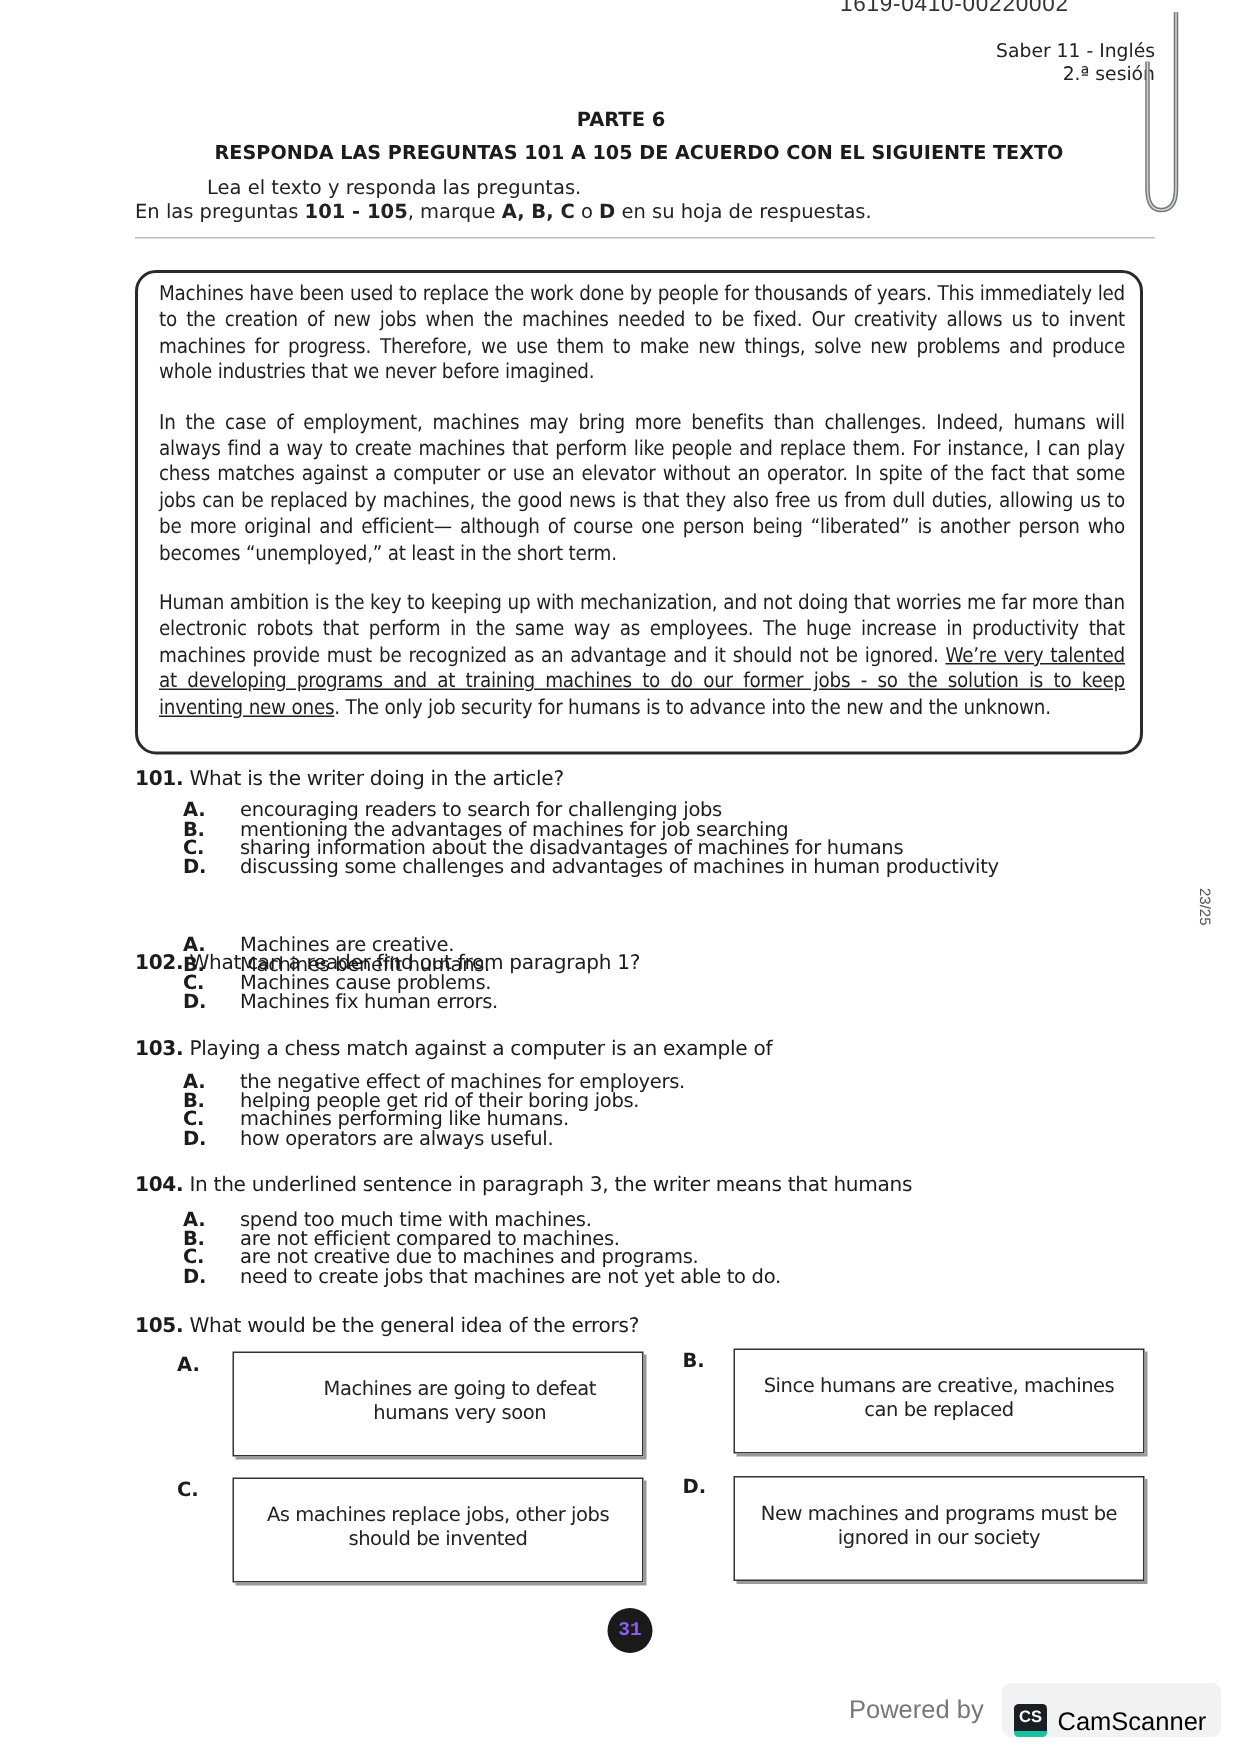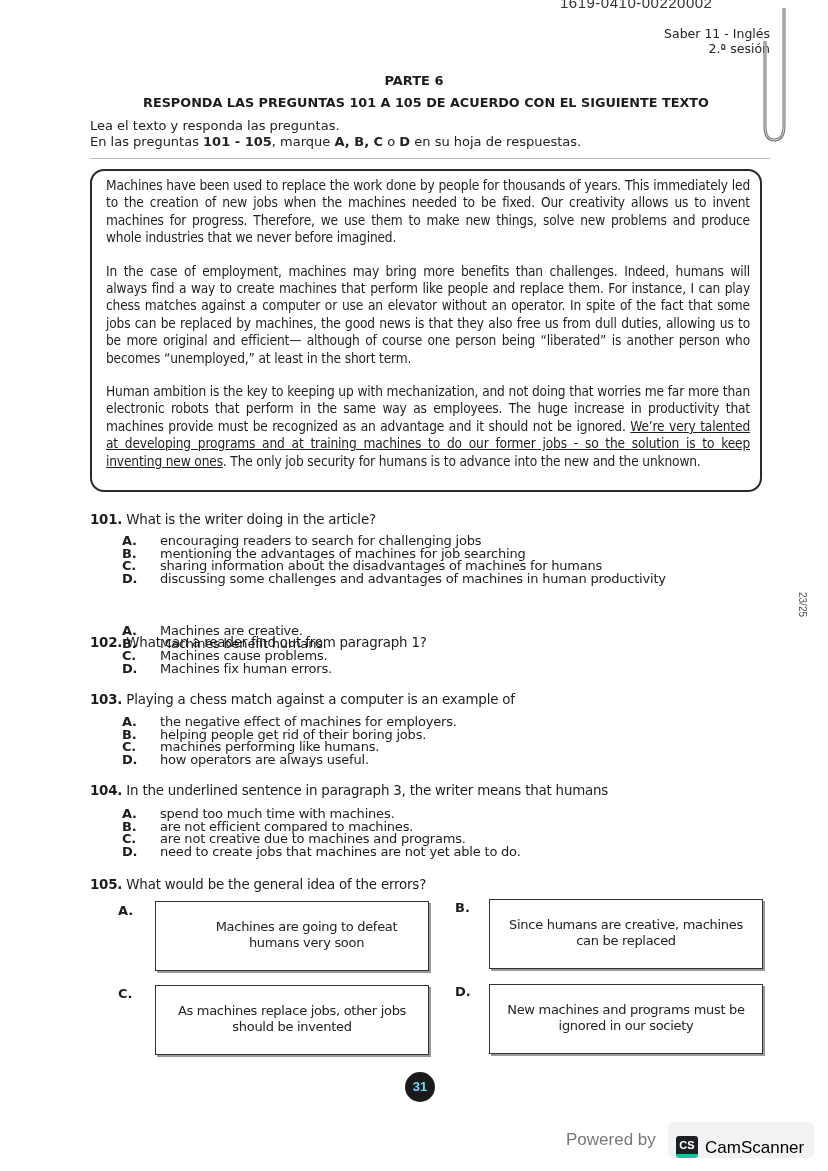--- a/index.html
+++ b/index.html
@@ -28,21 +28,21 @@
     font-family: "DejaVu Sans", sans-serif;
   }
   .instr {
     left: 90px; font-size: 13px; color: #222; font-family: "DejaVu Sans", sans-serif;
   }
   .instr b { font-weight: bold; }
   .sep {
     left: 90px; top: 158px; width: 680px; height: 1px; background: #bbb;
   }
   .reading-box {
-    left: 90px; top: 169px; width: 672px; height: 323px;
+    left: 90px; top: 180px; width: 672px; height: 323px;
     border: 2px solid #2a2a2a; border-radius: 14px; box-sizing: border-box;
     padding: 6px 10px 0 14px;
   }
   .reading-box p {
     margin: 0 0 16px 0; font-size: 13.6px; line-height: 17.4px; text-align: justify;
     font-family: "DejaVu Sans", sans-serif; letter-spacing: -0.15px; color: #1f1f1f;
     font-stretch: condensed;
   }
   .reading-box p span.ul { text-decoration: underline; }
   .question {
@@ -53,22 +53,22 @@
   .opt-row { display: flex; }
   .opt-row .letter { width: 38px; font-weight: bold; }
   .box-letter { font-weight: bold; font-size: 13px; font-family: "DejaVu Sans", sans-serif; }
   .answer-box {
     border: 1.5px solid #333; box-shadow: 2px 2px 0 #999; box-sizing: border-box;
     width: 274px; height: 70px; text-align: center; font-size: 13px; line-height: 16px;
     padding-top: 17px; font-family: "DejaVu Sans", sans-serif; letter-spacing: -0.3px; color: #222;
   }
   .page-num {
     left: 405px; top: 1072px; width: 30px; height: 30px; border-radius: 50%;
-    background: #1a1a1a; color: #7dd3fc; font-weight: bold; font-size: 13px; text-align: center;
-    line-height: 30px; font-family: Liberation Sans, sans-serif;
+    background: #1a1a1a; color: #8b5cf6; font-weight: bold; font-size: 13px; text-align: center;
+    line-height: 30px; font-family: Liberation Mono, monospace;
   }
   .side-code {
     left: 808px; top: 592px; font-size: 10px; color: #555; transform: rotate(90deg); transform-origin: left top;
   }
   .powered { left: 566px; top: 1130px; font-size: 17px; color: #777; }
   .cs-badge {
     left: 668px; top: 1122px; width: 146px; height: 36px; background: #f2f2f2; border-radius: 6px;
     display: flex; align-items: flex-end; padding-left: 8px; box-sizing: border-box;
   }
   .cs-logo {
@@ -85,21 +85,21 @@
   <div>Saber 11 - Inglés</div>
   <div>2.ª sesión</div>
 </div>
 <svg class="abs clip" viewBox="0 0 30 140">
   <path d="M22 2 L22 120 Q22 134 12 134 Q3 134 3 120 L3 35" fill="none" stroke="#777" stroke-width="3"></path>
   <path d="M22 2 L22 120 Q22 134 12 134 Q3 134 3 120 L3 35" fill="none" stroke="#cfd6da" stroke-width="1"></path>
 </svg>
 
 <div class="abs part-title">PARTE 6</div>
 <div class="abs section-heading">RESPONDA LAS PREGUNTAS 101 A 105 DE ACUERDO CON EL SIGUIENTE TEXTO</div>
-<div class="abs instr" style="top:118px;">Lea el texto y responda las preguntas.</div>
+<div class="abs instr" style="top:118px;margin-left:48px;">Lea el texto y responda las preguntas.</div>
 <div class="abs instr" style="top:134px;">
   <span>En las preguntas </span><b>101 - 105</b><span>, marque </span><b>A, B, C</b><span> o </span><b>D</b><span> en su hoja de respuestas.</span>
 </div>
 <div class="abs sep"></div>
 
 <div class="abs reading-box">
   <p>Machines have been used to replace the work done by people for thousands of years. This immediately led to the creation of new jobs when the machines needed to be fixed. Our creativity allows us to invent machines for progress. Therefore, we use them to make new things, solve new problems and produce whole industries that we never before imagined.</p>
   <p>In the case of employment, machines may bring more benefits than challenges. Indeed, humans will always find a way to create machines that perform like people and replace them. For instance, I can play chess matches against a computer or use an elevator without an operator. In spite of the fact that some jobs can be replaced by machines, the good news is that they also free us from dull duties, allowing us to be more original and efficient— although of course one person being “liberated” is another person who becomes “unemployed,” at least in the short term.</p>
   <p><span>Human ambition is the key to keeping up with mechanization, and not doing that worries me far more than electronic robots that perform in the same way as employees. The huge increase in productivity that machines provide must be recognized as an advantage and it should not be ignored. </span><span class="ul">We’re very talented at developing programs and at training machines to do our former jobs - so the solution is to keep inventing new ones</span><span>. The only job security for humans is to advance into the new and the unknown.</span></p>
 </div>

